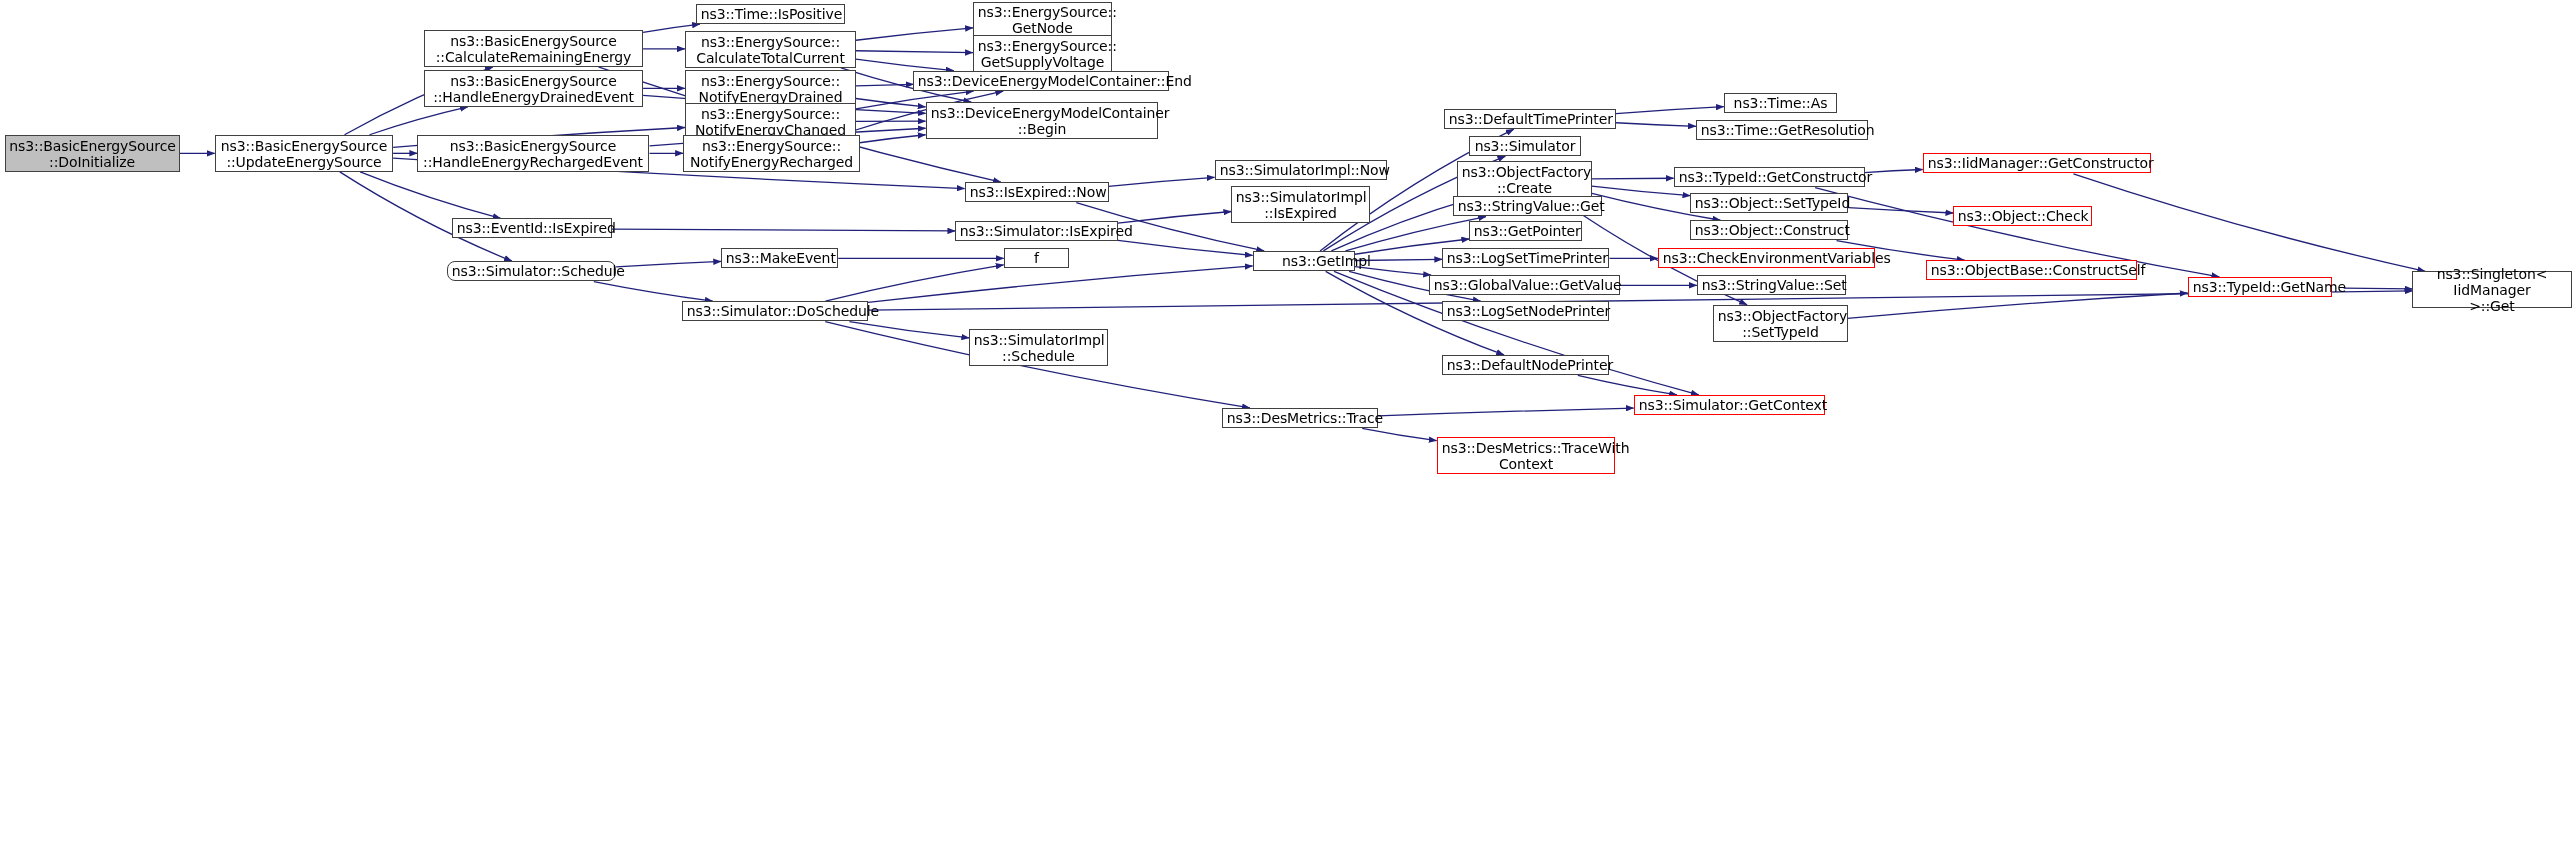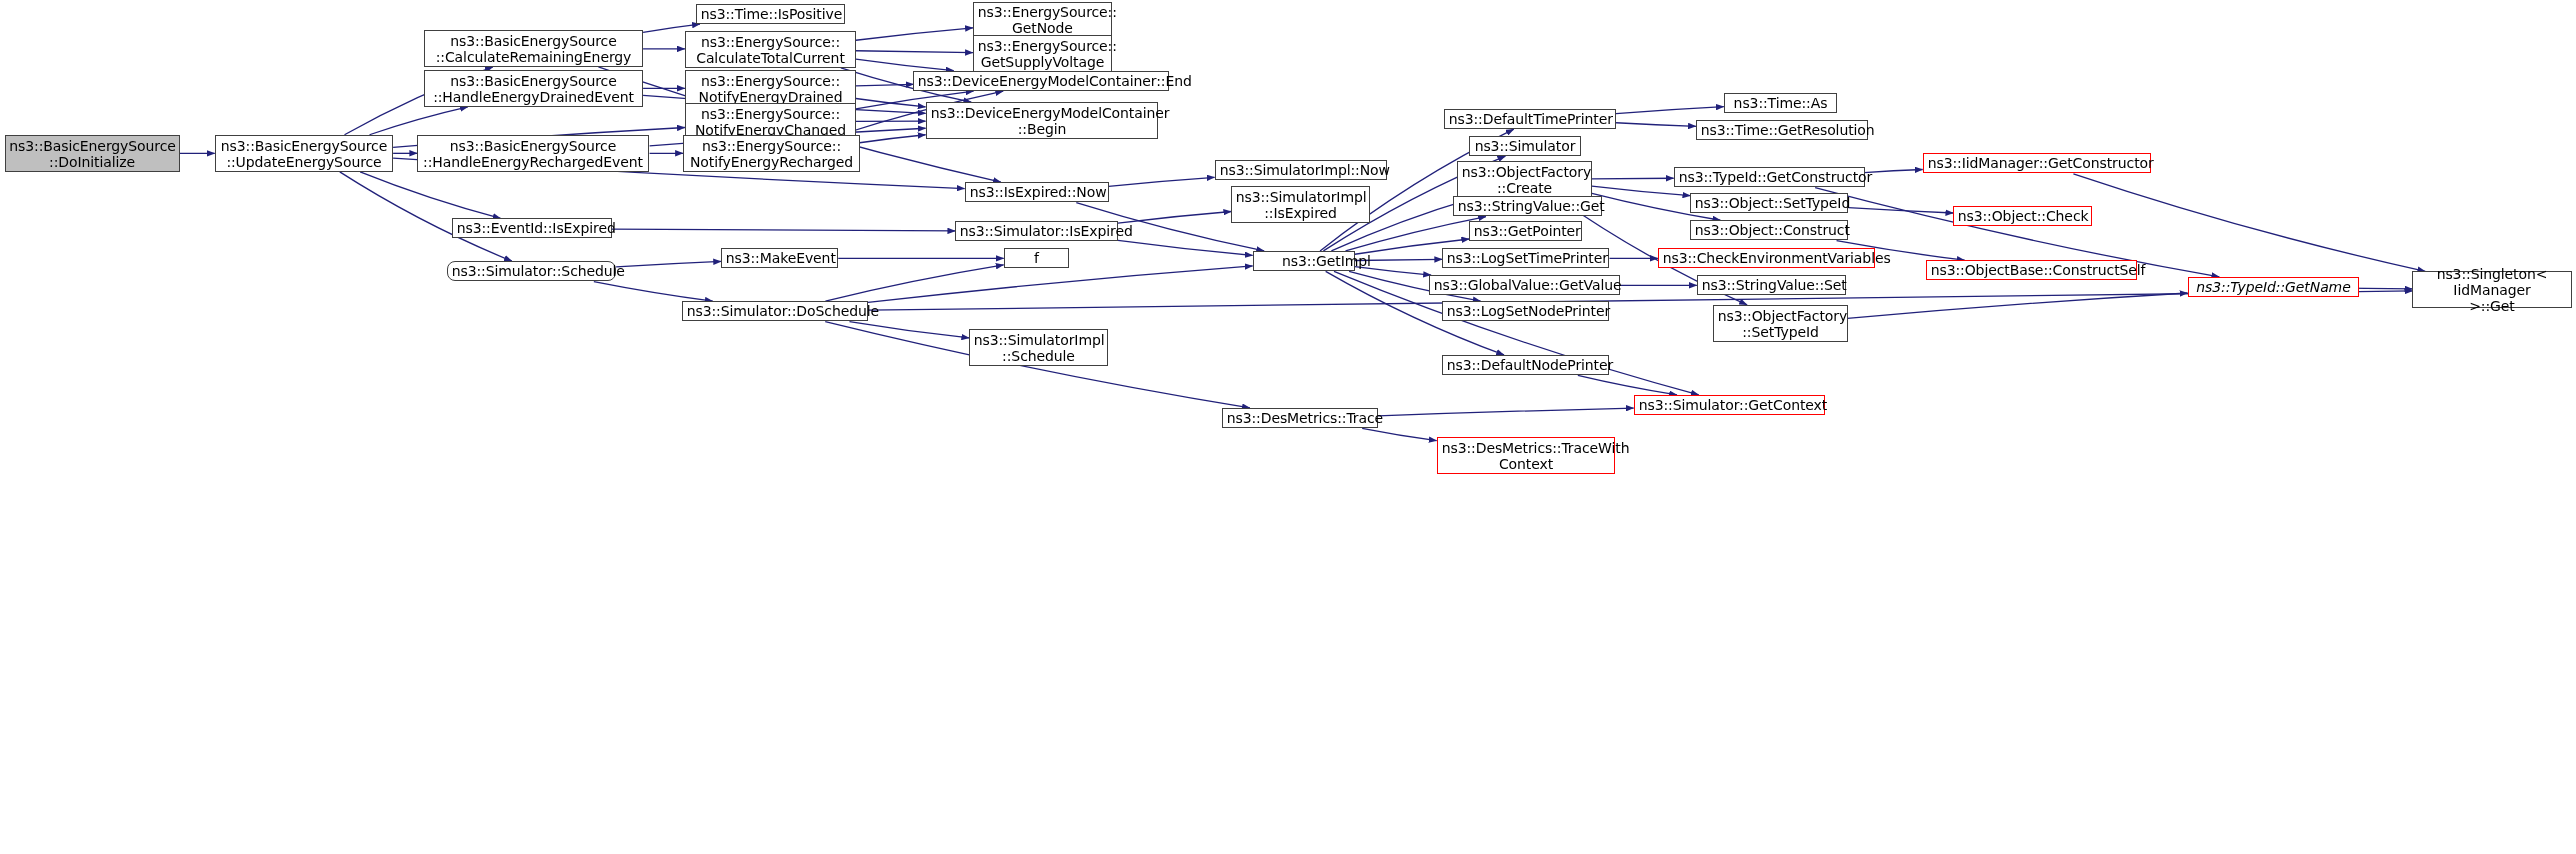--- a/index.html
+++ b/index.html
@@ -191,18 +191,18 @@
       <div class="gnode" style="left: 1690px; top: 193px; width: 158px; height: 20.4px;"><span class="lbl">ns3::Object::SetTypeId</span></div>
       <div class="gnode" style="left: 1690px; top: 220px; width: 158px; height: 20.4px;"><span class="lbl">ns3::Object::Construct</span></div>
       <div class="gnode red" style="left: 1658px; top: 248px; width: 217px; height: 20.4px;"><span class="lbl">ns3::CheckEnvironmentVariables</span></div>
       <div class="gnode" style="left: 1697px; top: 275px; width: 149px; height: 20.4px;"><span class="lbl">ns3::StringValue::Set</span></div>
       <div class="gnode" style="left: 1713px; top: 305px; width: 135px; height: 37px;"><span class="lbl">ns3::ObjectFactory
 ::SetTypeId</span></div>
       <div class="gnode red" style="left: 1634px; top: 395px; width: 191px; height: 20.4px;"><span class="lbl">ns3::Simulator::GetContext</span></div>
       <div class="gnode red" style="left: 1923px; top: 153px; width: 228px; height: 20.4px;"><span class="lbl">ns3::IidManager::GetConstructor</span></div>
       <div class="gnode red" style="left: 1953px; top: 206px; width: 139px; height: 20.4px;"><span class="lbl">ns3::Object::Check</span></div>
       <div class="gnode red" style="left: 1926px; top: 260px; width: 211px; height: 20.4px;"><span class="lbl">ns3::ObjectBase::ConstructSelf</span></div>
-      <div class="gnode red" style="left: 2188px; top: 277px; width: 171px; height: 20.4px; font-style: italic;"><span class="lbl">ns3::TypeId::GetName</span></div>
+      <div class="gnode red" style="left: 2188px; top: 277px; width: 144px; height: 20.4px;"><span class="lbl">ns3::TypeId::GetName</span></div>
       <div class="gnode" style="left: 2412px; top: 271px; width: 160px; height: 37px;"><span class="lbl">ns3::Singleton&lt; IidManager
 &gt;::Get</span></div>
     </div>
 </div>
 
 
 </body></html>

